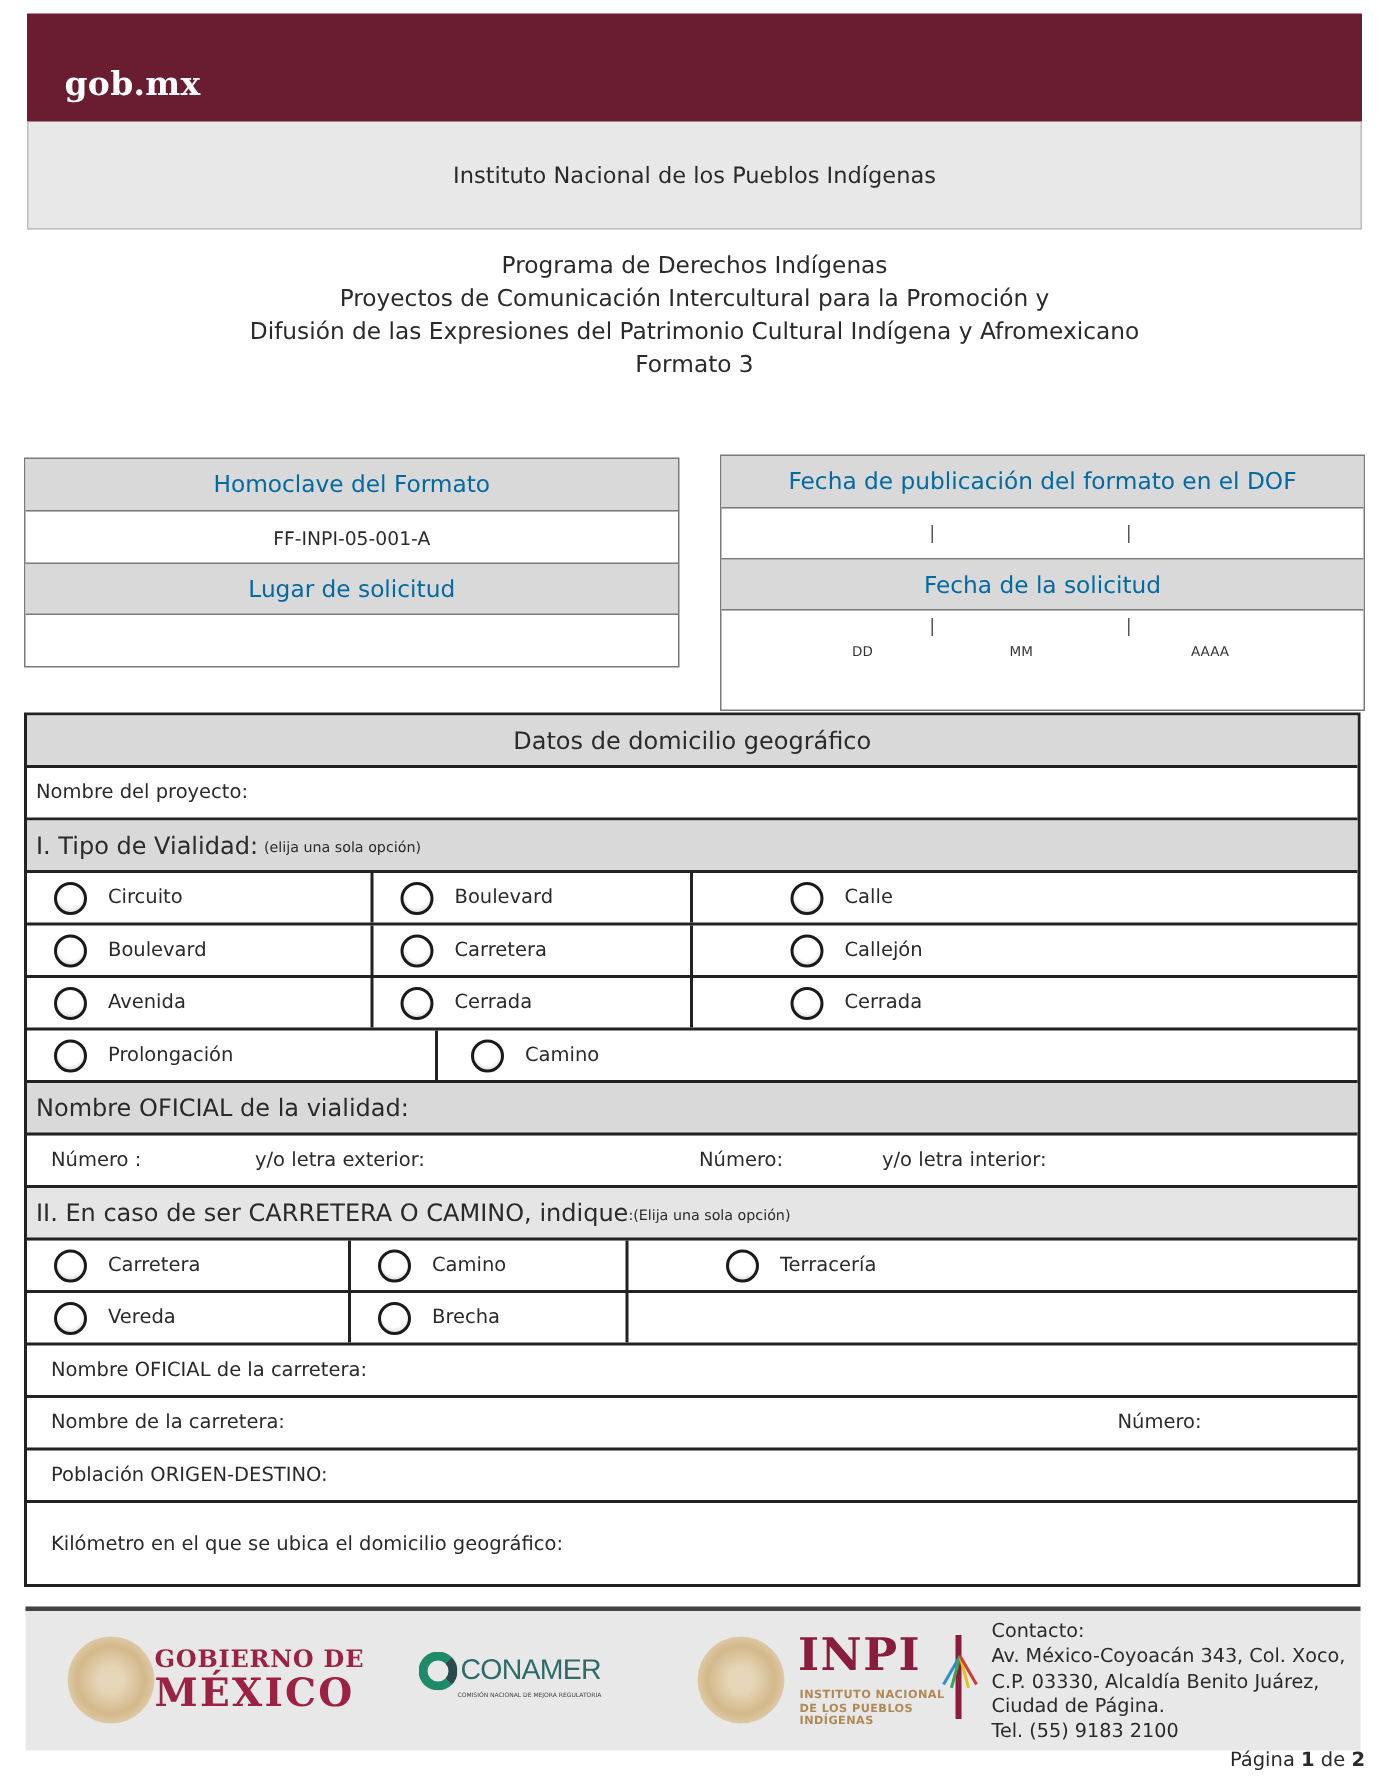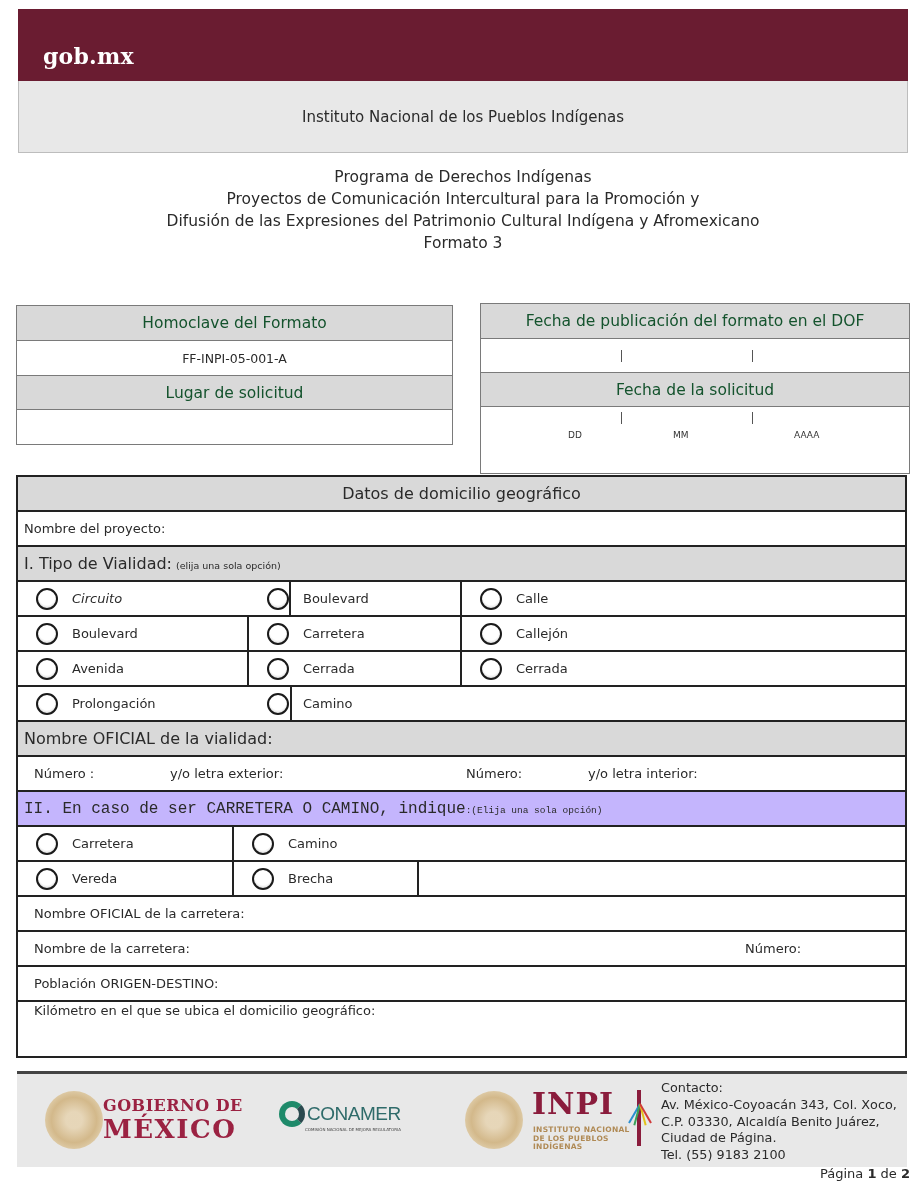--- a/index.html
+++ b/index.html
@@ -23,45 +23,45 @@
     font-size: 15px; color: #2a2a2a;
   }
   .titles {
     position: absolute; left: 0; top: 166px; width: 926px; text-align: center;
     font-size: 15.5px; line-height: 22px; color: #2a2a2a;
   }
   .box {
     position: absolute; border: 1px solid #7a7a7a; background: #fff;
   }
   .box .hdr {
-    background: #d9d9d9; text-align: center; font-size: 15.5px; color: #14532d;
+    background: #d9d9d9; text-align: center; font-size: 15.5px; color: #0369a1;
     border-bottom: 1px solid #7a7a7a; display: flex; align-items: center; justify-content: center;
   }
   .box .val {
     text-align: center; font-size: 12.5px; color: #2a2a2a;
     border-bottom: 1px solid #7a7a7a; display: flex; align-items: center; justify-content: center;
   }
   .box .val:last-child { border-bottom: none; }
   .datecell { position: relative; }
   .datecell .sep { position: absolute; top: 5px; width: 1px; height: 12px; background: #555; }
   .datecell .lbl { position: absolute; bottom: 1px; font-size: 9px; color: #333; }
 
   .main {
     position: absolute; left: 16px; top: 475px; width: 891px; height: 583px;
     border: 2px solid #222; background: #fff;
   }
   .row { position: absolute; left: 0; width: 887px; border-bottom: 2px solid #222; display: flex; align-items: center; }
   .row.gray { background: #d9d9d9; }
-  .row.gray2 { background: #c4b5fd; font-family: Liberation Mono, monospace; }
+  .row.gray2 { background: #e5e5e5; }
   .row.noborder { border-bottom: none; }
   .row .txt { font-size: 13px; color: #2a2a2a; }
   .row .big { font-size: 16px; color: #2a2a2a; }
   .row .small { font-size: 9.5px; color: #2a2a2a; }
   .cell { position: absolute; top: 0; height: 100%; display: flex; align-items: center; border-right: 2px solid #222; }
-  .cell:last-child { border-right: none; }
+  .cell:last-child { border-right: none; padding-left: 47px; }
   .radio {
     width: 22px; height: 22px; border-radius: 50%; border: 2px solid #1a1a1a;
     background: radial-gradient(circle at 50% 40%, #ffffff 55%, #bdbdbd 100%);
     margin-left: 18px; margin-right: 14px; flex: none;
   }
   .opt { font-size: 13px; color: #2a2a2a; }
 
   .footer {
     position: absolute; left: 17px; top: 1071px; width: 890px; height: 96px;
     background: #e8e8e8; border-top: 3px solid #444;
@@ -150,21 +150,21 @@
   </div>
   <div class="row" style="top:35px; height:35px; padding-left:6px;">
     <span class="txt">Nombre del proyecto:</span>
   </div>
   <div class="row gray" style="top:70px; height:35px; padding-left:6px;">
     <span class="big">I. Tipo de Vialidad:</span>
     <span class="small" style="margin-left:4px; margin-top:3px;">(elija una sola opción)</span>
   </div>
 
   <div class="row" style="top:105px; height:35px;">
-    <div class="cell" style="left:0; width:273px;font-style:italic;">
+    <div class="cell" style="left:0; width:231px;">
         <span class="radio"></span>
         <span class="opt">Circuito</span>
       </div>
     <div class="cell" style="left:231px; width:213px;">
         <span class="radio"></span>
         <span class="opt">Boulevard</span>
       </div>
     <div class="cell" style="left:444px; width:443px;">
         <span class="radio"></span>
         <span class="opt">Calle</span>
@@ -226,20 +226,24 @@
 
   <div class="row" style="top:350px; height:35px;">
     <div class="cell" style="left:0; width:216px;">
         <span class="radio"></span>
         <span class="opt">Carretera</span>
       </div>
     <div class="cell" style="left:216px; width:185px;">
         <span class="radio"></span>
         <span class="opt">Camino</span>
       </div>
+    <div class="cell" style="left:401px; width:486px;">
+        <span class="radio"></span>
+        <span class="opt">Terracería</span>
+      </div>
   </div>
   <div class="row" style="top:385px; height:35px;">
     <div class="cell" style="left:0; width:216px;">
         <span class="radio"></span>
         <span class="opt">Vereda</span>
       </div>
     <div class="cell" style="left:216px; width:185px;">
         <span class="radio"></span>
         <span class="opt">Brecha</span>
       </div>
@@ -249,21 +253,21 @@
   <div class="row" style="top:420px; height:35px; padding-left:16px;">
     <span class="txt">Nombre OFICIAL de la carretera:</span>
   </div>
   <div class="row" style="top:455px; height:35px;">
     <span class="txt" style="position:absolute; left:16px;">Nombre de la carretera:</span>
     <span class="txt" style="position:absolute; left:727px;">Número:</span>
   </div>
   <div class="row" style="top:490px; height:35px; padding-left:16px;">
     <span class="txt">Población ORIGEN-DESTINO:</span>
   </div>
-  <div class="row noborder" style="top:525px; height:54px; padding-left:16px; align-items:flex-start; padding-top:1px;">
+  <div class="row noborder" style="top:525px; height:54px; padding-left:16px; align-items:center; padding-top:1px;">
     <span class="txt">Kilómetro en el que se ubica el domicilio geográfico:</span>
   </div>
 </div>
 
 <div class="footer">
   <div class="seal" style="left:28px; top:17px;"></div>
   <div class="gob-text" style="left:86px; top:22px; font-size:16px; letter-spacing:0.5px;">GOBIERNO DE</div>
   <div class="gob-text" style="left:86px; top:40px; font-size:26px; letter-spacing:1.5px;">MÉXICO</div>
 
   <div class="conamer">

